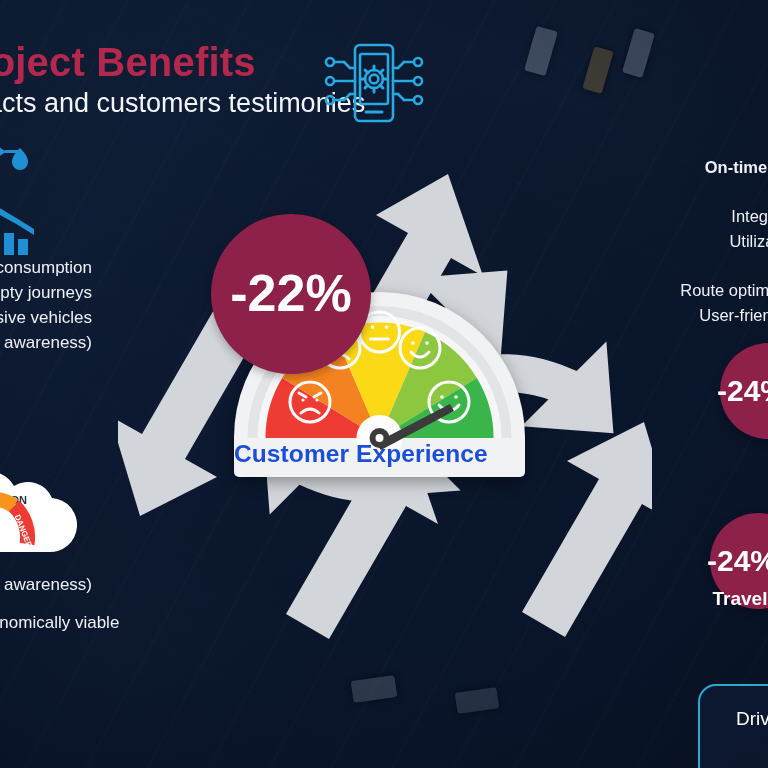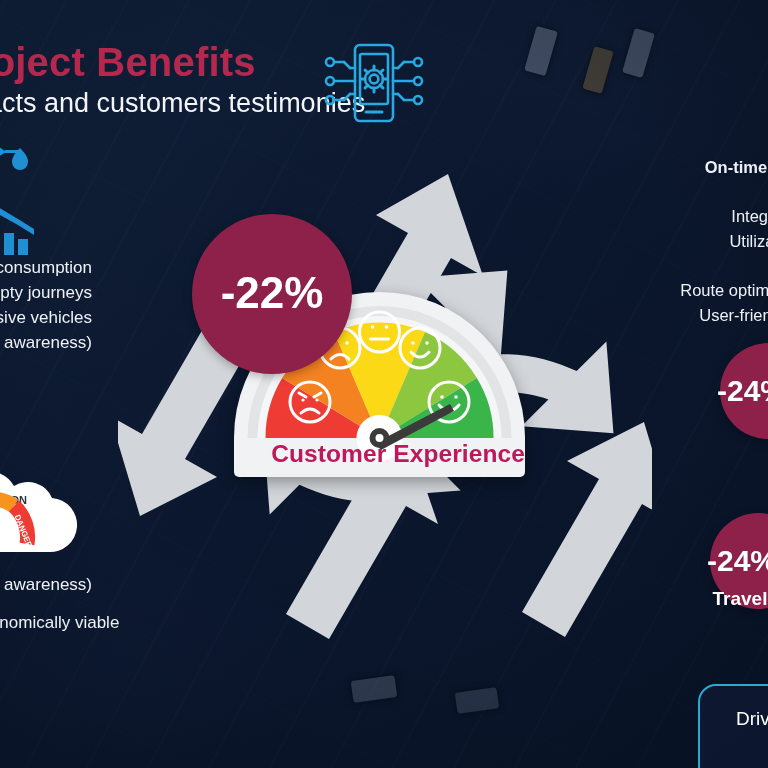--- a/index.html
+++ b/index.html
@@ -145,40 +145,40 @@
     height: 185px;
     background: #f1f2f3;
     border-radius: 146px 146px 5px 5px;
     box-shadow: 0 5px 16px rgba(0,0,0,.35);
   }
   .gauge-svg { position: absolute; left: 0; top: 0; }
   .gauge-label {
     position: absolute;
     left: 0; right: 0;
     bottom: 9px;
-    text-align: right;
+    text-align: left;
     font-size: 24.5px;
     font-weight: bold;
-    color: #be185d;
+    color: #1d4ed8;
     letter-spacing: .1px;
   }
 
   
   .badge {
     position: absolute;
     border-radius: 50%;
     background: #8e2149;
     color: #ffffff;
     font-weight: bold;
     display: flex;
     align-items: center;
     justify-content: center;
     box-shadow: 0 3px 10px rgba(0,0,0,.28);
   }
-  .badge-22 { left: 192px; top: 214px; width: 160px; height: 160px; font-size: 44px; }
+  .badge-22 { left: 211px; top: 214px; width: 160px; height: 160px; font-size: 52px; }
   .badge-24a { left: 720px; top: 343px; width: 96px; height: 96px; font-size: 30px; }
   .badge-24b { left: 710px; top: 513px; width: 96px; height: 96px; font-size: 30px; }
   .badge-24a span, .badge-24b span { transform: translateX(-16px); }
   .badge-22 span { transform: translateY(-1px); }
 
   .travel-label {
     position: absolute;
     left: 660px;
     top: 588px;
     width: 160px;

